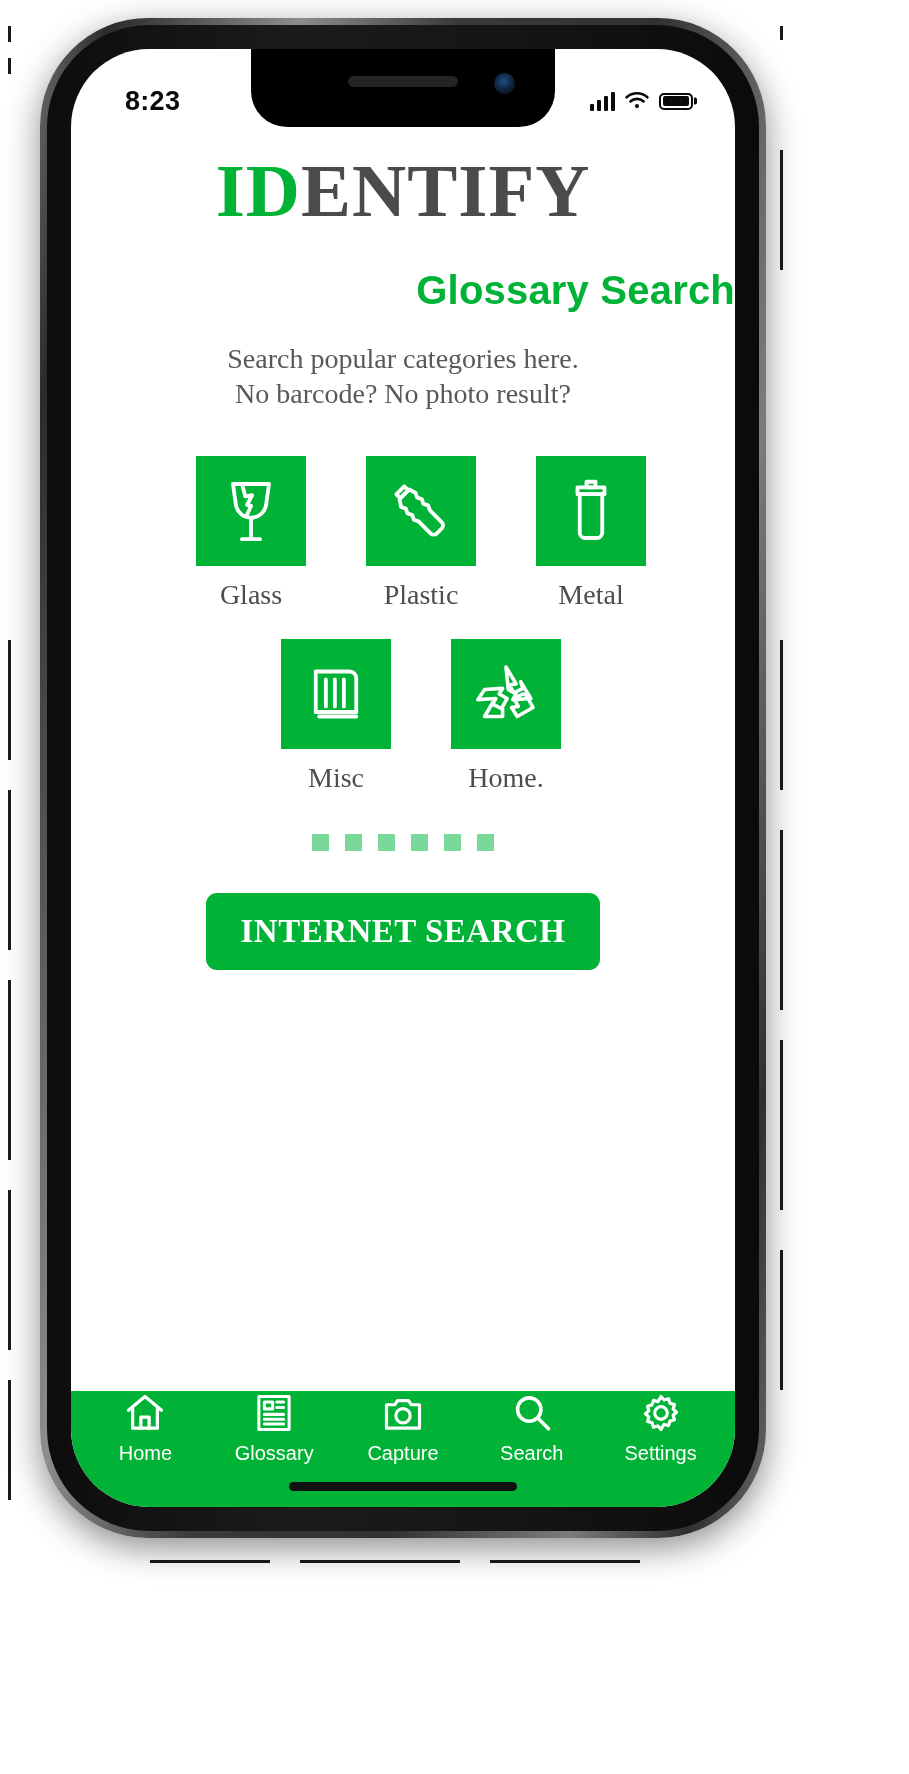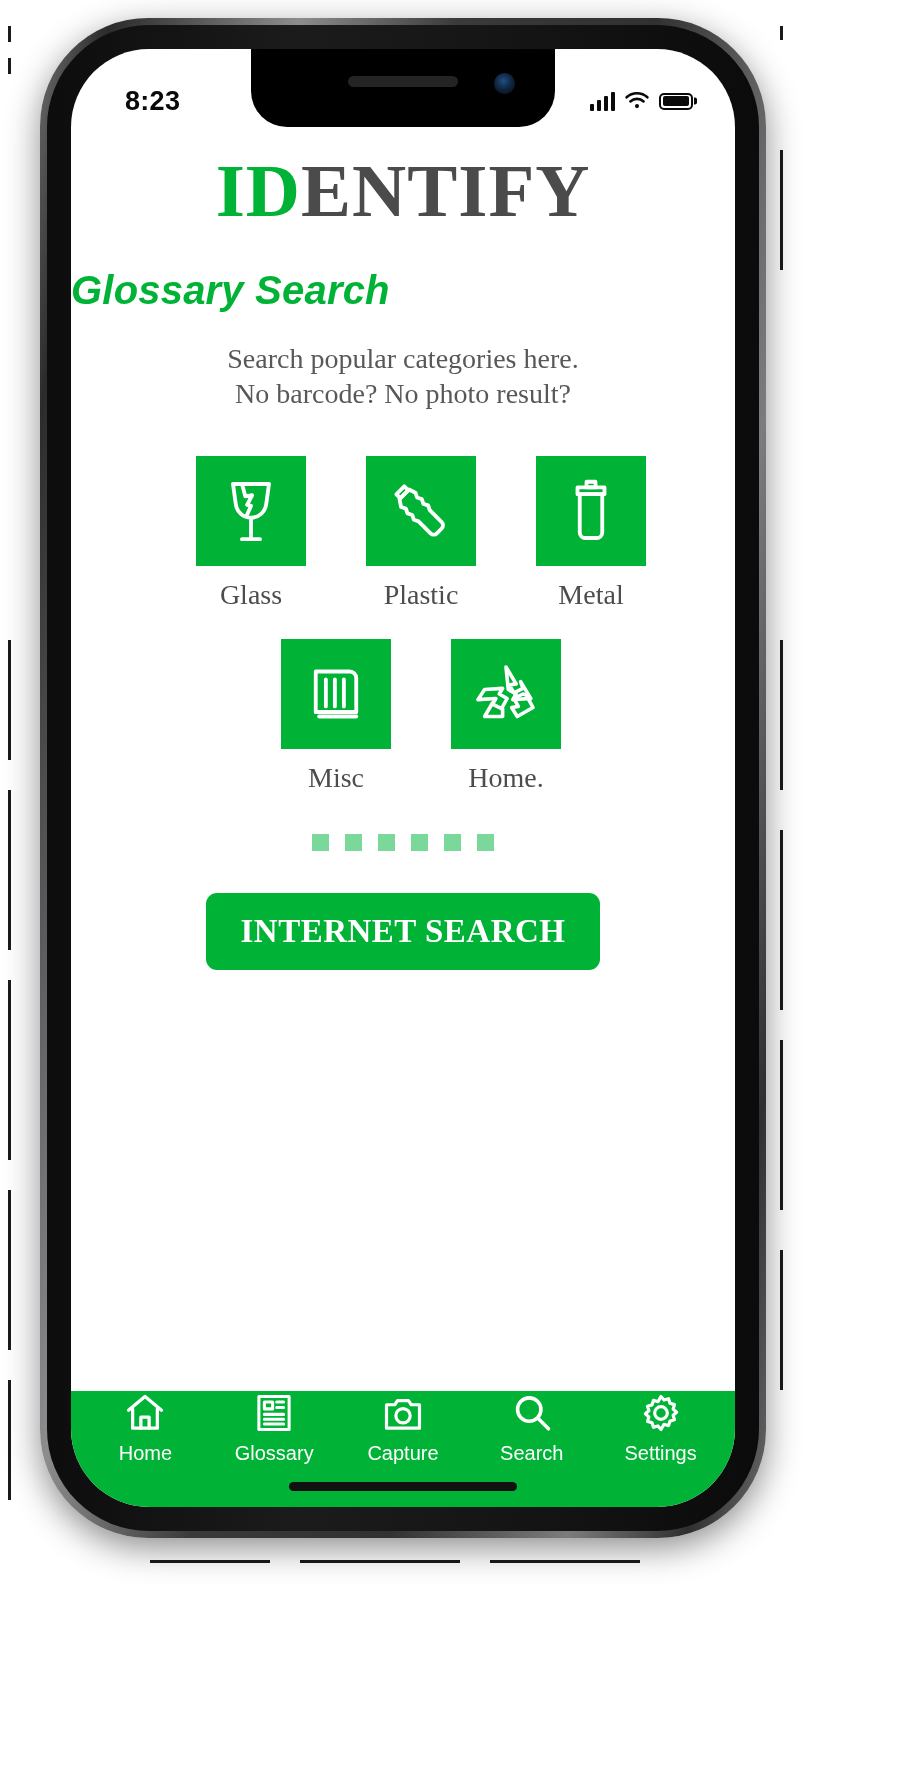--- a/index.html
+++ b/index.html
@@ -102,27 +102,26 @@
     font-weight: 700;
     font-size: 75px;
     letter-spacing: 1px;
     line-height: 1;
     color: #4b4b4b;
   }
   .brand .hl { color: #00B336; }
 
   .section-title {
     margin-top: 40px;
-    text-align: left;
+    text-align: right;
     font-family: "Liberation Sans", sans-serif;
     font-weight: 700;
     font-size: 40px;
     color: #00B336;
     letter-spacing: .2px;
-    font-style: italic;
   }
 
   .lede {
     margin-top: 28px;
     text-align: center;
     font-family: "Liberation Serif", serif;
     font-size: 28px;
     line-height: 1.26;
     color: #585858;
   }

